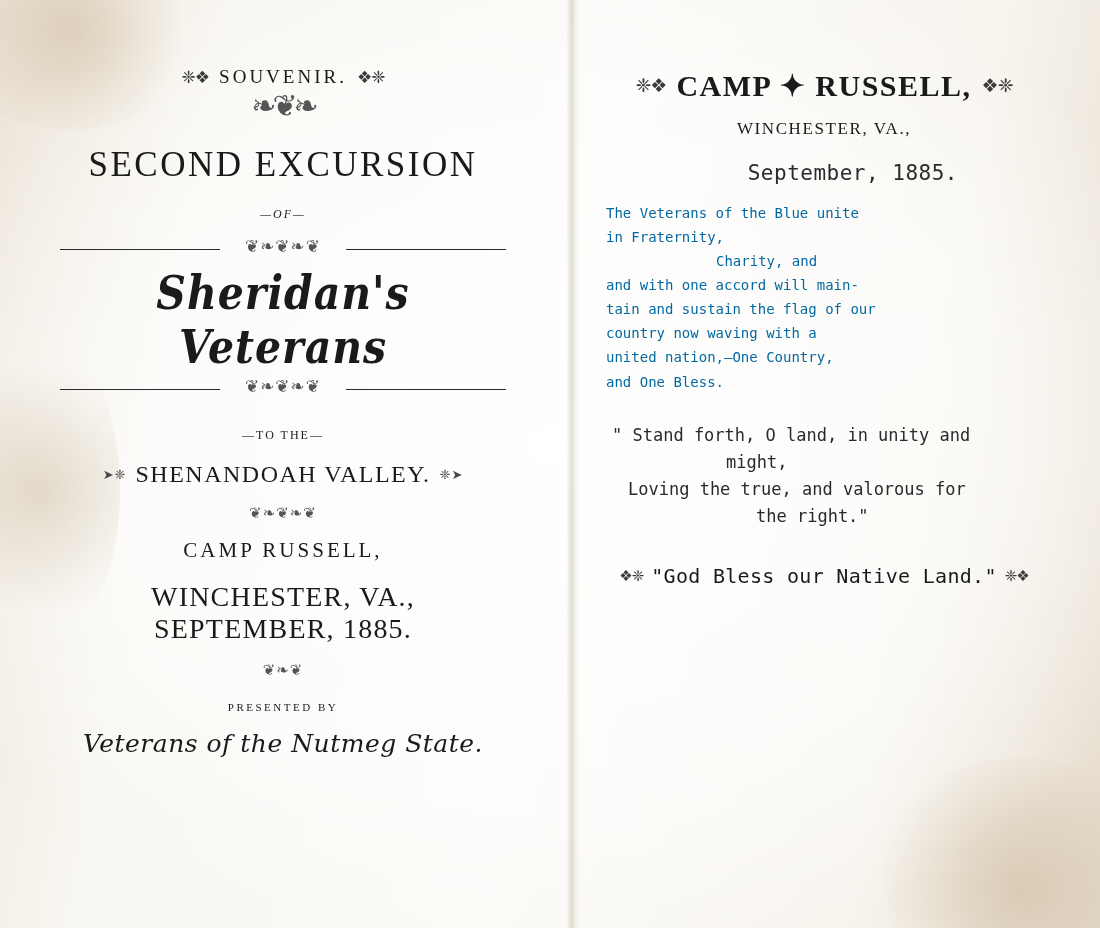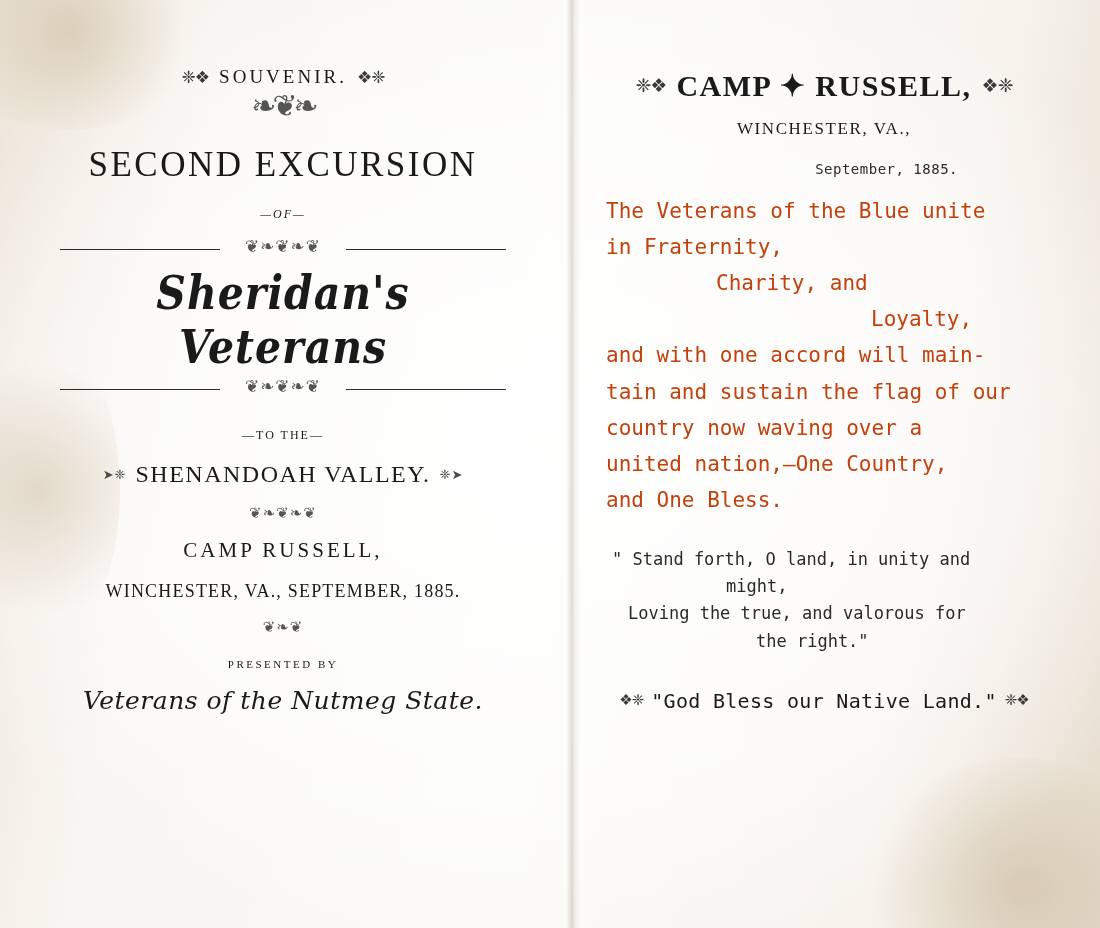--- a/index.html
+++ b/index.html
@@ -169,21 +169,21 @@
   }
 
   .camp-line {
     font-size: 21px;
     letter-spacing: 3px;
     font-variant: small-caps;
     text-transform: uppercase;
     margin: 14px 0 0 0;
   }
   .where-line {
-    font-size: 18px;
+    font-size: 28px;
     letter-spacing: 1.2px;
     font-variant: small-caps;
     margin: 18px 0 0 0;
   }
 
   .presented-by {
     font-size: 11px;
     letter-spacing: 2.5px;
     font-variant: small-caps;
     text-transform: uppercase;
@@ -217,31 +217,31 @@
     font-size: 17px;
     letter-spacing: 1.6px;
     font-variant: small-caps;
     text-transform: uppercase;
     margin: 16px 0 0 0;
     font-family: "Liberation Serif", serif;
   }
   .sub-date {
     text-align: right;
     font-family: "DejaVu Sans Mono", monospace;
-    font-size: 14px;
+    font-size: 21px;
     letter-spacing: 0.5px;
     margin: 22px 84px 0 0;
     color: #2b2b2b;
   }
 
   .body-mono {
     font-family: "DejaVu Sans Mono", monospace;
-    font-size: 21px;
+    font-size: 14px;
     line-height: 1.72;
-    color: #c2410c;
+    color: #0369a1;
     margin-top: 16px;
   }
   .body-mono p { margin: 0; }
   .ln { white-space: nowrap; }
   .ln-just {
     display: flex;
     justify-content: space-between;
     white-space: nowrap;
   }
   .indent-1 { padding-left: 110px; }
@@ -345,31 +345,28 @@
       <div class="body-mono">
         <p class="ln-just">
           <span>The Veterans of the Blue unite</span>
         </p>
         <p class="ln">
           <span>in Fraternity,</span>
         </p>
         <p class="ln indent-1">
           <span>Charity, and</span>
         </p>
-        <p class="ln indent-2">
-          <span>Loyalty,</span>
-        </p>
         <p class="ln">
           <span>and with one accord will main-</span>
         </p>
         <p class="ln">
           <span>tain and sustain the flag of our</span>
         </p>
         <p class="ln">
-          <span>country now waving over a</span>
+          <span>country now waving with a</span>
         </p>
         <p class="ln">
           <span>united nation,—One Country,</span>
         </p>
         <p class="ln">
           <span>and One Bless.</span>
         </p>
       </div>
 
       <div class="quote">

